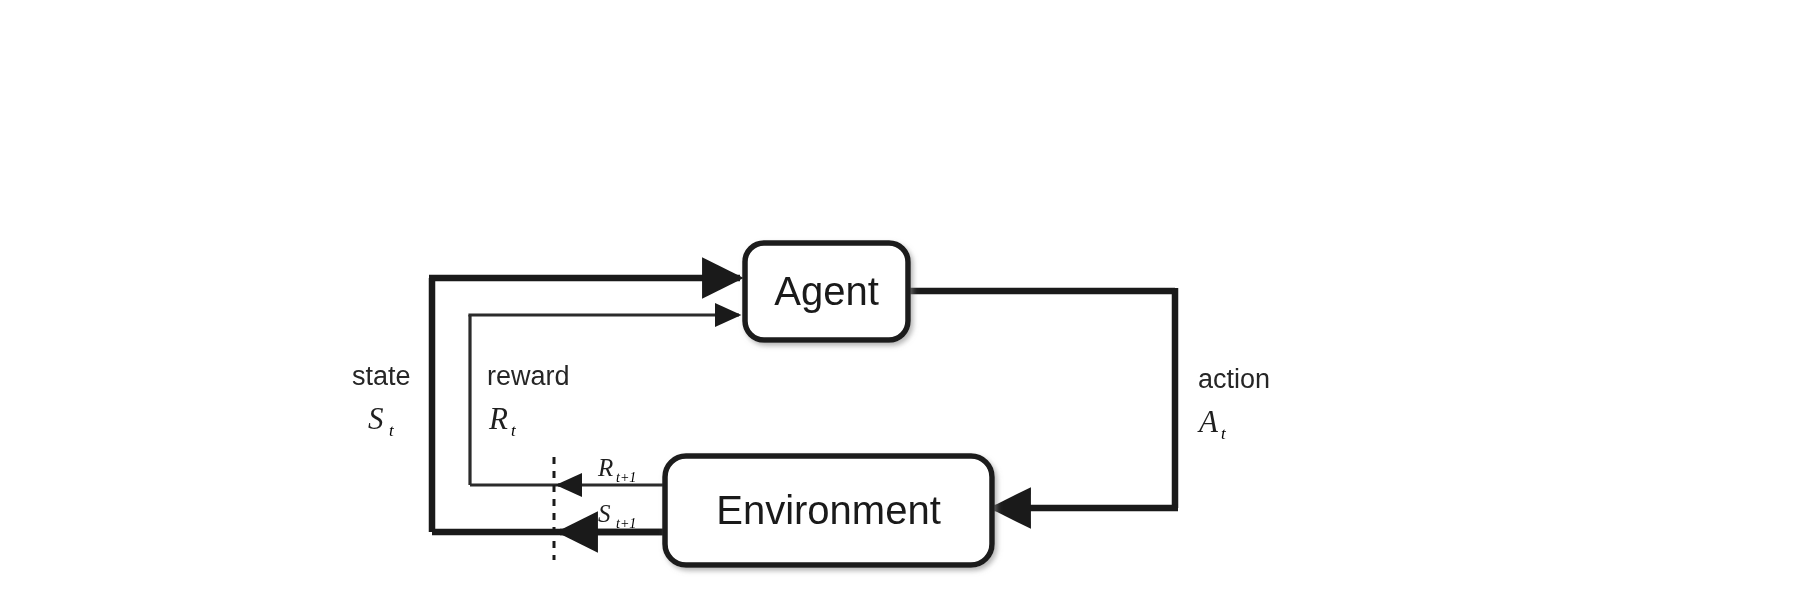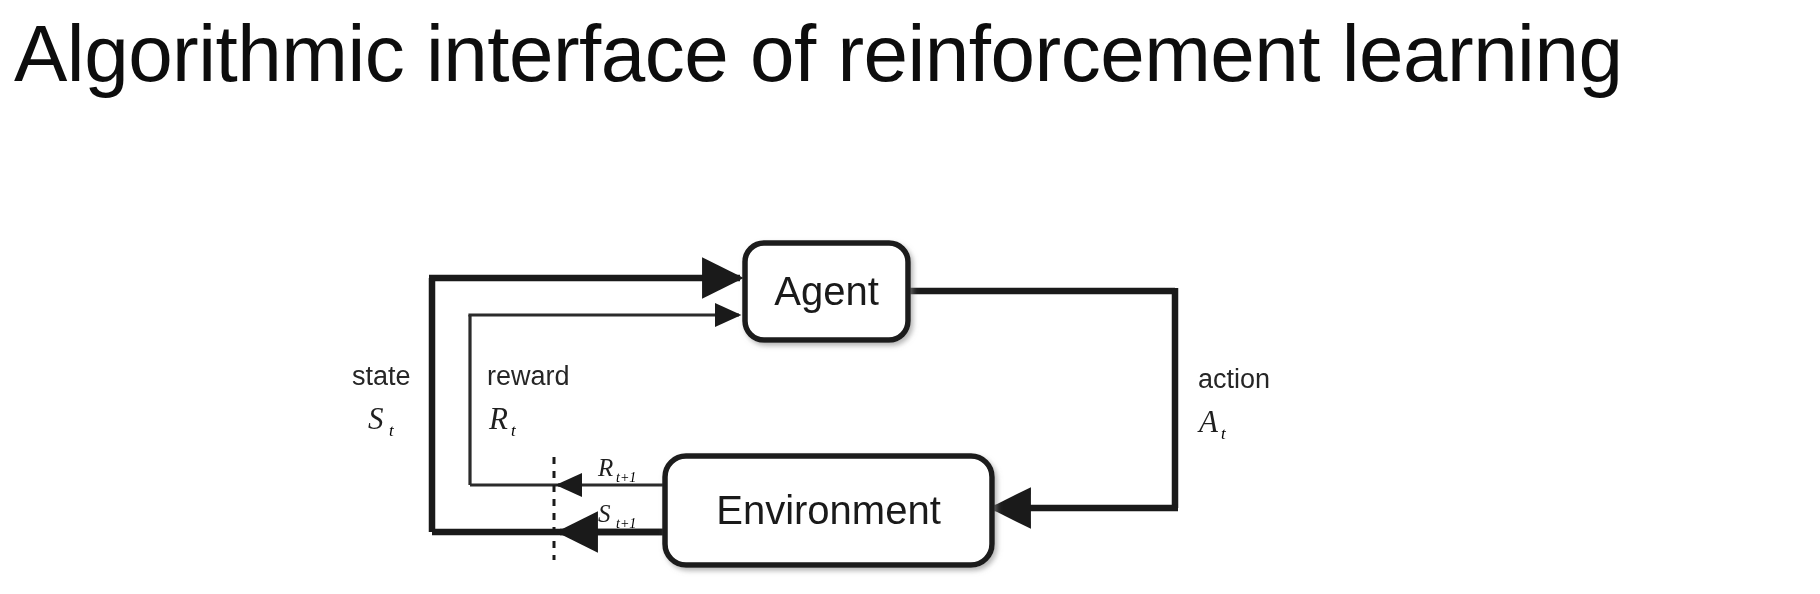--- a/index.html
+++ b/index.html
@@ -81,21 +81,20 @@
     font-family: "Liberation Serif", serif;
     font-style: italic;
     font-size: 14px;
   }
 </style>
 </head>
 <body>
 
 <div id="slide">
 
-  <div id="slide-title">Algorithmic interface of reinforcement learning</div>
 
   <div id="diagram-wrap">
     <svg id="diagram-svg" width="1820" height="594" viewBox="0 0 1820 594">
       <defs>
         <marker id="arrow-thick" viewBox="0 0 12 12" refX="10" refY="6" markerWidth="7" markerHeight="7" orient="auto-start-reverse" markerUnits="strokeWidth">
           <path d="M 0 0.5 L 11 6 L 0 11.5 z" fill="#1a1a1a"></path>
         </marker>
         <marker id="arrow-thin" viewBox="0 0 12 12" refX="10" refY="6" markerWidth="9" markerHeight="9" orient="auto-start-reverse" markerUnits="strokeWidth">
           <path d="M 0 1 L 11 6 L 0 11 z" fill="#1a1a1a"></path>
         </marker>

